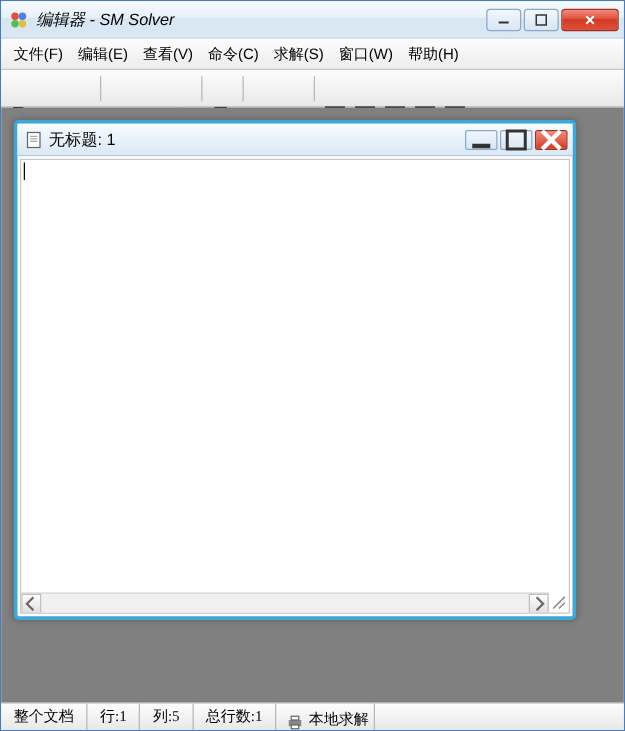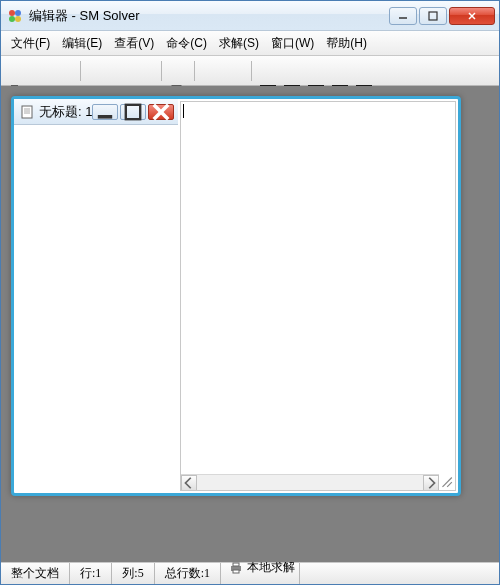--- a/index.html
+++ b/index.html
@@ -2,55 +2,55 @@
 <html><head>
 <meta charset="utf-8">
 <style>
 * { box-sizing: border-box; margin: 0; padding: 0; }
 body { font-family: "Microsoft YaHei", Tahoma, sans-serif; font-size: 12px; background: #000; }
 
 .window { width: 500px; height: 585px; background: #fff; display: flex; flex-direction: column; border: 1px solid #4a7db3; }
 
 .titlebar { height: 30px; background: linear-gradient(to bottom, #f7fbff 0%, #e8f0f8 45%, #d8e6f3 46%, #dae8f5 100%); display: flex; align-items: center; padding: 0 4px 0 6px; border-bottom: 1px solid #b8c8d8; }
 .titlebar .app-icon { width: 16px; height: 16px; margin-right: 6px; }
-.titlebar .title { flex: 1; color: #000; font-size: 13px; }
+.titlebar .title { flex: 1; color: #000; font-size: 13px; font-style: italic; }
 .winbtns { display: flex; gap: 2px; }
 .winbtn { width: 28px; height: 18px; border: 1px solid #8aa8c8; border-radius: 3px; background: linear-gradient(to bottom, #f2f7fc, #d8e6f3); display: flex; align-items: center; justify-content: center; cursor: pointer; }
 .winbtn.close { width: 46px; background: linear-gradient(to bottom, #f28a7e, #e0503a 45%, #d13a22 46%, #e0503a); border-color: #a03020; }
 .winbtn svg { width: 10px; height: 10px; }
 
 .menubar { height: 14px; background: linear-gradient(to bottom, #fdfdfd, #ececec); display: flex; align-items: center; padding: 12px 4px; border-bottom: 1px solid #c8c8c8; }
 .menuitem { padding: 2px 6px; cursor: pointer; color: #000; }
 
 .toolbar { height: 30px; background: linear-gradient(to bottom, #fdfdfd, #e8e8e8); border-bottom: 1px solid #b8b8b8; display: flex; align-items: center; padding: 0 4px; gap: 2px; }
 .tbtn { width: 22px; height: 22px; display: flex; align-items: center; justify-content: center; cursor: pointer; border-radius: 2px; margin-top: 44px; }
 .tbtn.disabled { opacity: 0.4; cursor: default; }
 .tsep { width: 1px; height: 20px; background: #b8b8b8; margin: 0 3px; }
 .tbtn svg { width: 16px; height: 16px; }
 
 .workspace { flex: 1; background: #808080; position: relative; padding: 8px; overflow: hidden; }
 
-.docwin { position: absolute; top: 10px; left: 10px; width: 450px; height: 400px; border: 3px solid #3ba8d8; border-radius: 4px; background: #fff; display: flex; box-shadow: 0 0 6px rgba(0,0,0,0.3); }
+.docwin { position: absolute; top: 10px; left: 10px; width: 450px; height: 400px; border: 3px solid #3ba8d8; border-radius: 4px; background: #fff; display: flex; flex-direction: column; box-shadow: 0 0 6px rgba(0,0,0,0.3); }
 .doctitlebar { height: 26px; background: linear-gradient(to bottom, #f7fbff, #dae8f5); display: flex; align-items: center; padding: 0 4px 0 6px; border-bottom: 1px solid #b8c8d8; }
 .doctitlebar .doc-icon { width: 14px; height: 14px; margin-right: 5px; }
 .doctitlebar .title { flex: 1; font-size: 13px; color: #000; }
 .docbtns { display: flex; gap: 2px; }
 .docbtn { width: 26px; height: 16px; border: 1px solid #8aa8c8; border-radius: 2px; background: linear-gradient(to bottom, #f2f7fc, #d8e6f3); display: flex; align-items: center; justify-content: center; cursor: pointer; }
 .docbtn.close { background: linear-gradient(to bottom, #f28a7e, #d13a22); border-color: #a03020; }
 .docbody { flex: 1; display: flex; }
 .textarea { flex: 1; border: 1px solid #c8c8c8; margin: 2px; background: #fff; position: relative; overflow: hidden; }
 .textarea .cursor { position: absolute; top: 2px; left: 2px; width: 1px; height: 14px; background: #000; }
 .scrollbar-h { height: 16px; background: #f0f0f0; border-top: 1px solid #d8d8d8; display: flex; }
 .sb-btn { width: 16px; height: 16px; background: linear-gradient(to bottom, #fdfdfd, #e0e0e0); border: 1px solid #c0c0c0; display: flex; align-items: center; justify-content: center; }
 .sb-track { flex: 1; }
 .sb-grip { position: absolute; bottom: 2px; right: 2px; width: 14px; height: 14px; }
 
 .statusbar { height: 22px; background: linear-gradient(to bottom, #fdfdfd, #e8e8e8); border-top: 1px solid #c8c8c8; display: flex; align-items: center; font-size: 12px; }
 .statuscell { padding: 0 10px; border-right: 1px solid #b8b8b8; height: 100%; display: flex; align-items: center; font-family: Liberation Serif, serif; }
-.statuscell.icon { padding: 0 4px 12px 8px; }
+.statuscell.icon { padding: 0 4px 0 8px; align-items: flex-end; }
 .statuscell svg { width: 14px; height: 12px; margin-right: 4px; }
 </style>
 </head>
 <body>
 
 <div class="window">
 
   <div class="titlebar">
     <span class="app-icon">
       <svg viewBox="0 0 16 16">

